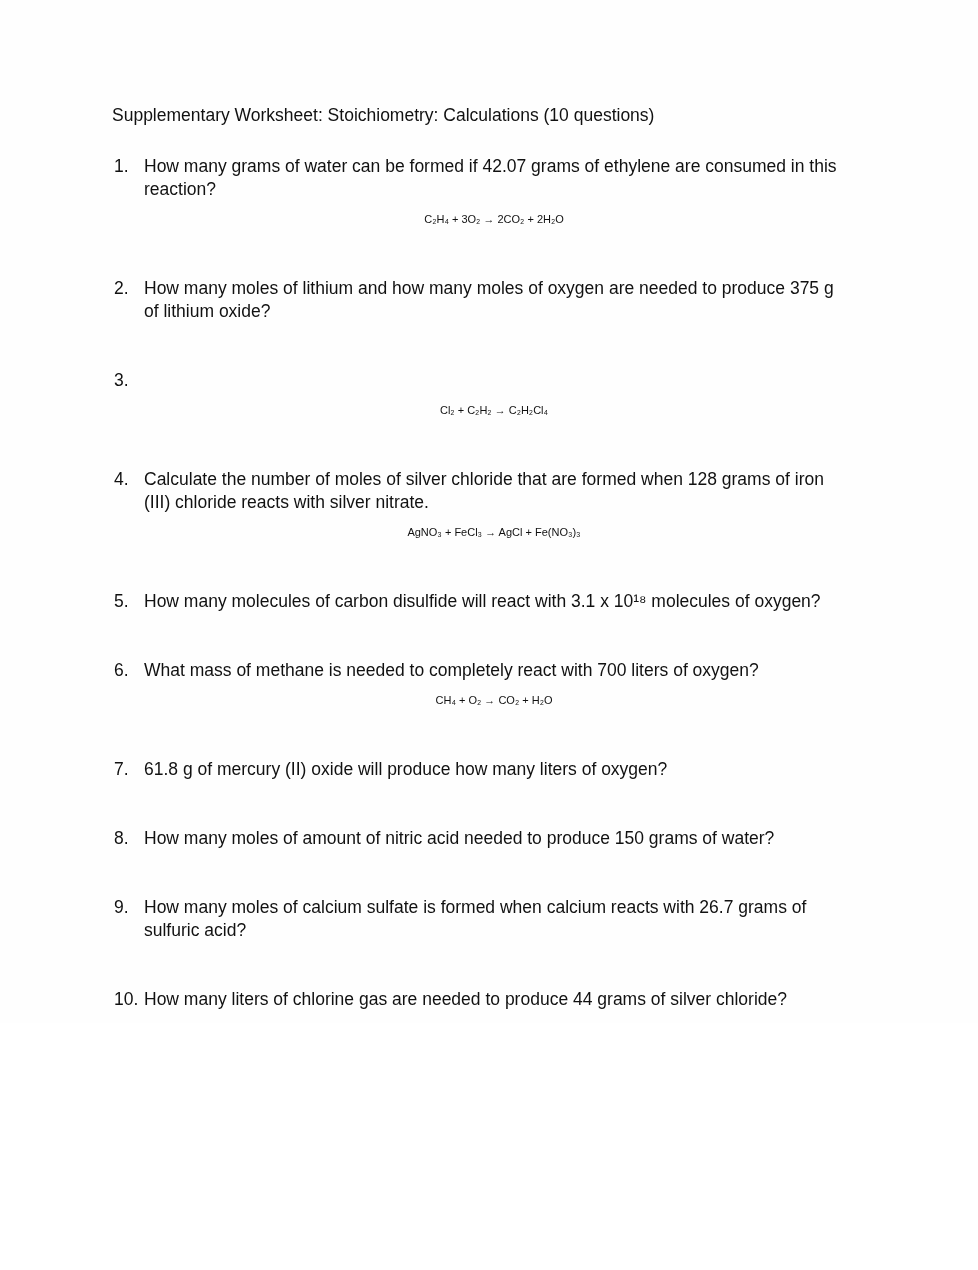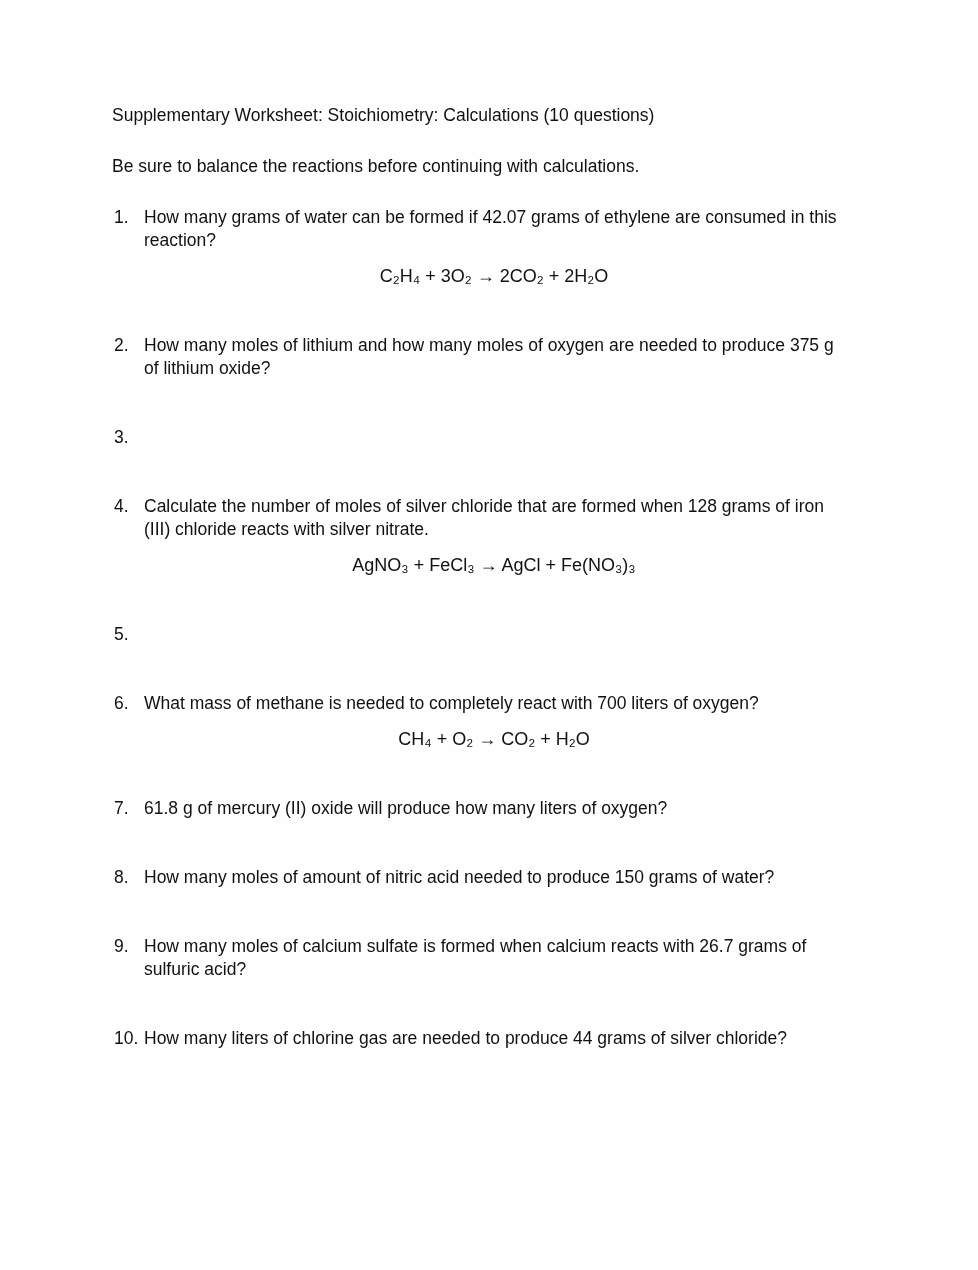--- a/index.html
+++ b/index.html
@@ -49,70 +49,71 @@
     color: #111;
   }
   .q-text {
     flex: 0 1 auto;
     max-width: 700px;
     font-size: 17.5px;
     line-height: 23px;
     color: #111;
   }
   .equation {
-    margin-top: 13px;
+    margin-top: 7px;
     margin-left: 32px;
     max-width: 700px;
     text-align: center;
-    font-size: 18px;
+    font-size: 11px;
     line-height: 23px;
     color: #111;
   }
 </style>
 </head>
 <body>
 
 <div class="page">
 
   <div class="title">Supplementary Worksheet: Stoichiometry: Calculations (10 questions)</div>
 
-  <div class="intro">Be sure to balance the reactions before continuing with calculations.</div>
 
   <div class="question">
     <div class="q-row">
       <span class="q-num">1.</span>
       <span class="q-text">How many grams of water can be formed if 42.07 grams of ethylene are consumed in this reaction?</span>
     </div>
     <div class="equation">C₂H₄ + 3O₂ → 2CO₂ + 2H₂O</div>
   </div>
 
   <div class="question">
     <div class="q-row">
       <span class="q-num">2.</span>
       <span class="q-text">How many moles of lithium and how many moles of oxygen are needed to produce 375 g of lithium oxide?</span>
     </div>
   </div>
 
   <div class="question">
     <div class="q-row">
       <span class="q-num">3.</span>
     </div>
+    <div class="equation">Cl₂ + C₂H₂ → C₂H₂Cl₄</div>
   </div>
 
   <div class="question">
     <div class="q-row">
       <span class="q-num">4.</span>
       <span class="q-text">Calculate the number of moles of silver chloride that are formed when 128 grams of iron (III) chloride reacts with silver nitrate.</span>
     </div>
     <div class="equation">AgNO₃ + FeCl₃ → AgCl + Fe(NO₃)₃</div>
   </div>
 
   <div class="question">
     <div class="q-row">
       <span class="q-num">5.</span>
+      <span class="q-text">How many molecules of carbon disulfide will react with 3.1 x 10¹⁸ molecules of oxygen?</span>
     </div>
   </div>
 
   <div class="question">
     <div class="q-row">
       <span class="q-num">6.</span>
       <span class="q-text">What mass of methane is needed to completely react with 700 liters of oxygen?</span>
     </div>
     <div class="equation">CH₄ + O₂ → CO₂ + H₂O</div>
   </div>

